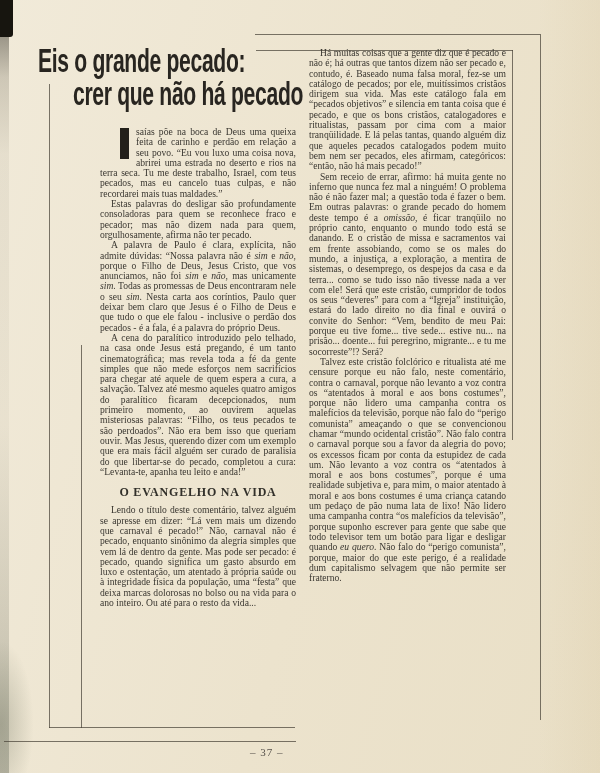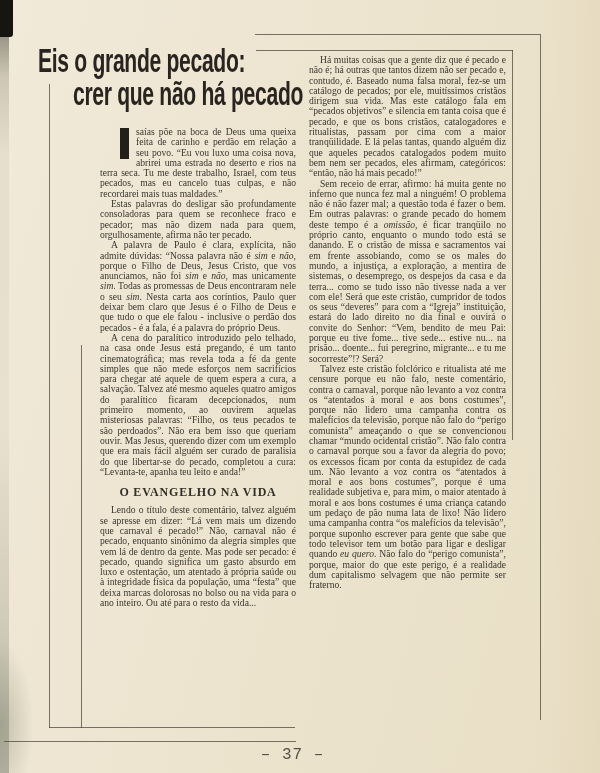--- a/index.html
+++ b/index.html
@@ -30,31 +30,31 @@
   .r-right-in{left:512px;top:50px;width:1px;height:390px;}
   
   .title-line{position:absolute;font-family:"Liberation Sans","DejaVu Sans",sans-serif;
       font-weight:bold;font-size:33px;letter-spacing:-.5px;color:#282520;
       transform:scaleX(.64);transform-origin:0 0;white-space:nowrap;line-height:1;}
   .t1{left:38px;top:44px;}
   .t2{left:73px;top:77px;}
   
   .col{position:absolute;color:#393630;font-size:9.6px;line-height:10.3px;}
   .col-left{left:100px;top:127px;width:196px;}
-  .col-right{left:309px;top:55px;width:197px;}
+  .col-right{left:309px;top:48px;width:197px;}
   .body-p{margin:0;text-align:justify;}
   .body-p.ind{text-indent:11px;}
   .it{font-style:italic;}
   .dropcap{float:left;width:9px;height:31px;margin:1px 7px 0 20px;
       background:#23201a;color:transparent;overflow:hidden;}
   .col-heading{margin:10px 0 8px 0;text-align:center;font-size:12px;font-weight:bold;
       letter-spacing:.8px;color:#32302a;}
   
-  .page-num{position:absolute;left:250px;top:746px;width:85px;text-align:center;
-      font-size:16px;color:#55504a;letter-spacing:1px;font-family:Liberation Mono, monospace;}
+  .page-num{position:absolute;left:250px;top:746px;width:85px;
+      font-size:11px;color:#55504a;letter-spacing:1px;}
 </style>
 </head>
 <body>
 
 <div class="page">
   <div class="right-shade"></div>
   <div class="edge-strip"></div>
   <div class="corner-black"></div>
   <div class="blob"></div>
 

